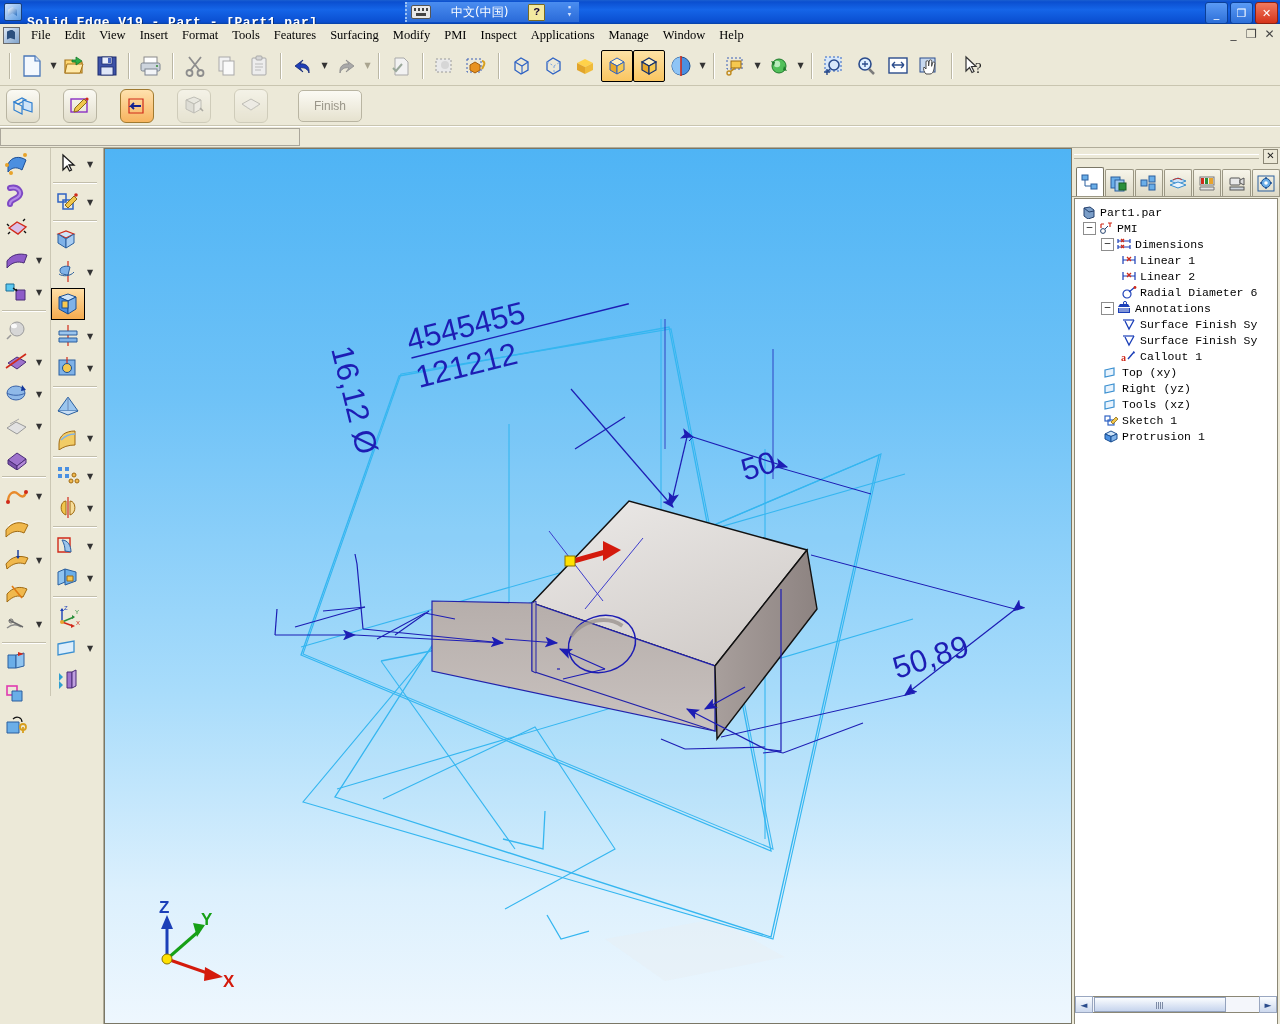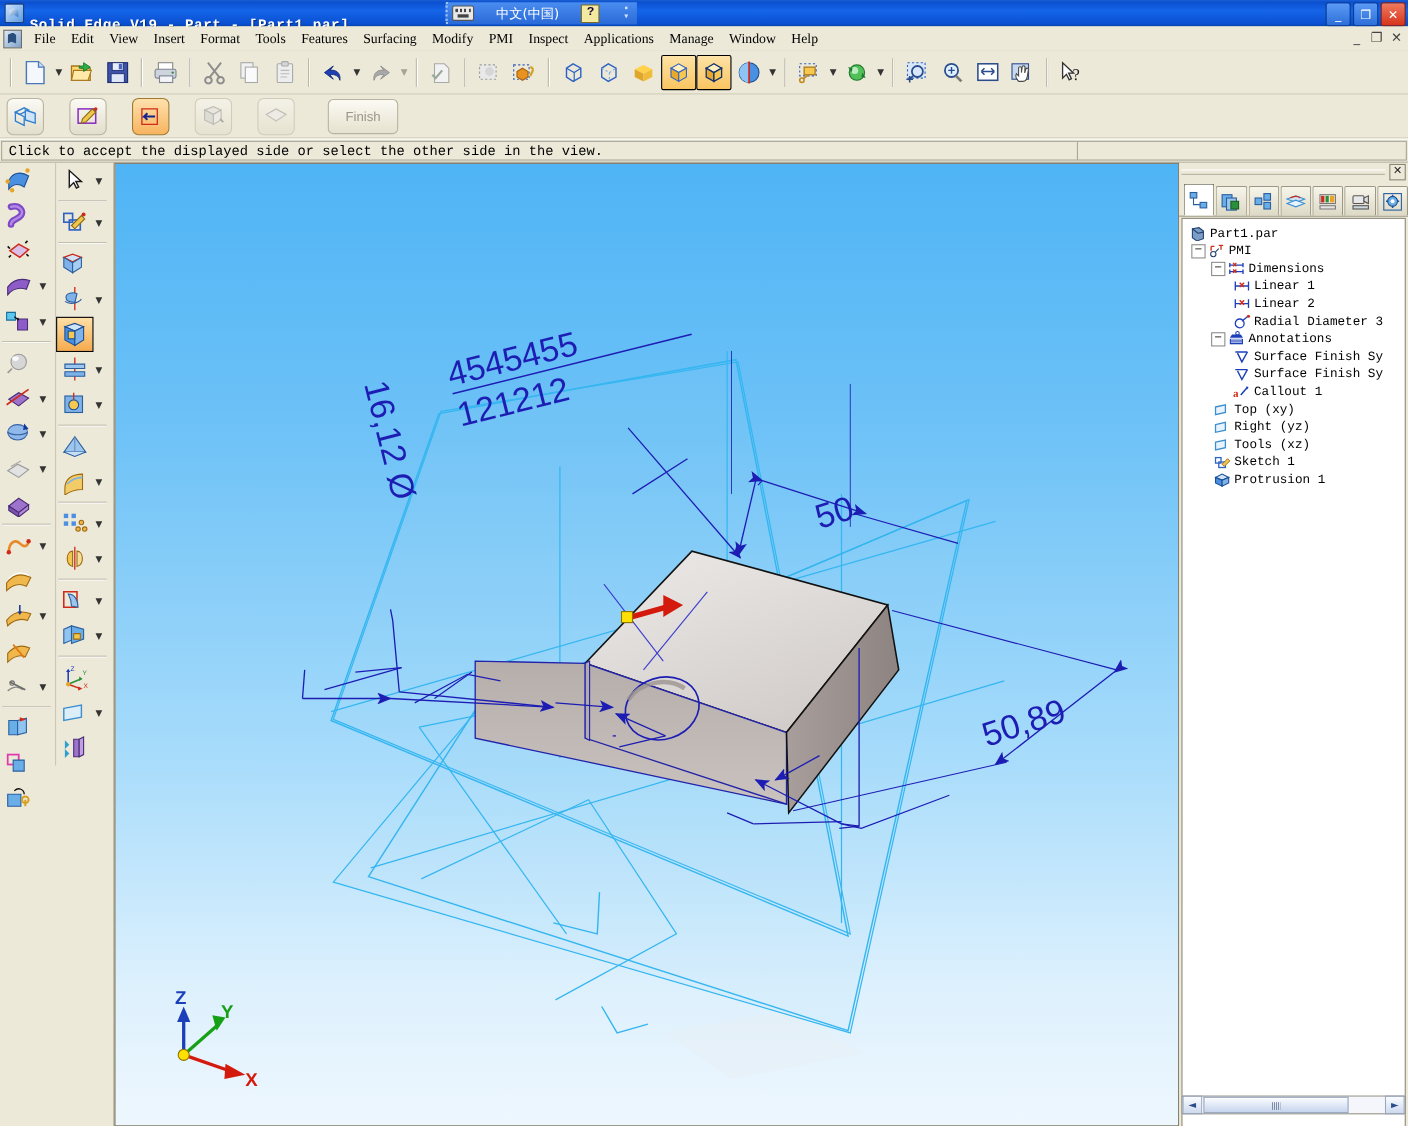--- a/index.html
+++ b/index.html
@@ -477,21 +477,20 @@
     <div class="rbtn dis">
       <svg width="24" height="24" viewBox="0 0 24 24">
           <path d="M3 10l9-5 9 5-9 6z" fill="#eee" stroke="#9a9a9a"></path>
           <path d="M4 11l8 5 8-5" fill="none" stroke="#bbb" stroke-dasharray="2 2"></path>
         </svg>
     </div>
     <div class="finish-btn">Finish</div>
   </div>
 
   <div class="promptbar">
-    <div class="prompt-text">Click to accept the displayed side or select the other side in the view.</div>
     <div class="prompt-gap"></div>
   </div>
 
   <div class="leftpane">
 
     <div class="lcol lcolA">
       <div class="lrow">
           <div class="lbtn">
         <svg width="26" height="24" viewBox="0 0 26 24">
               <path d="M4 12c4-8 12-8 18-4l-4 10c-6-4-11-2-14 2z" fill="#4b8fe0" stroke="#1d4f96"></path>
@@ -1125,21 +1124,21 @@
       </div>
 
       <div class="tnode" style="padding-left:44px">
         <span class="ticon">
           <svg width="16" height="13" viewBox="0 0 16 13">
               <circle cx="6" cy="8" r="4" fill="none" stroke="#1b3fb8" stroke-width="1.2"></circle>
               <path d="M8 6l6-5" stroke="#1b3fb8" stroke-width="1.2"></path>
               <circle cx="14" cy="1.5" r="1.4" fill="#d02a1a"></circle>
             </svg>
         </span>
-        <span>Radial Diameter 3</span>
+        <span>Radial Diameter 6</span>
       </div>
 
       <div class="tnode" style="padding-left:24px">
         <span class="tplus">−</span>
         <span class="ticon">
           <svg width="16" height="14" viewBox="0 0 16 14">
               <path d="M2 6h12l-2-3H4z" fill="#1b3fb8"></path>
               <rect x="2" y="7" width="12" height="5" fill="#1b3fb8"></rect>
               <path d="M3 8h10M3 10h10" stroke="#fff" stroke-width=".9"></path>
               <circle cx="9" cy="2" r="1.6" fill="none" stroke="#1b3fb8"></circle>

